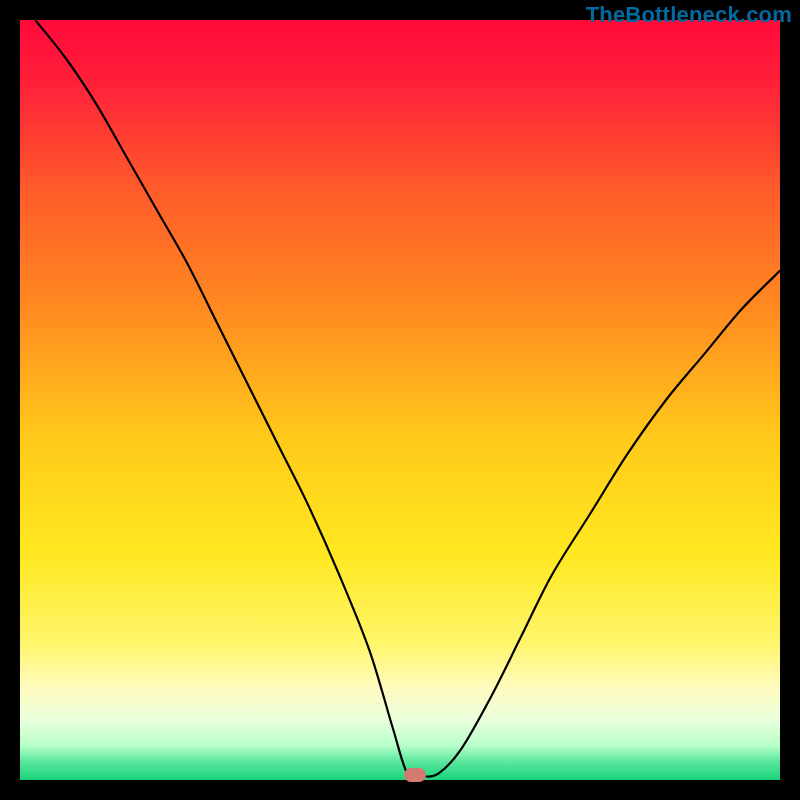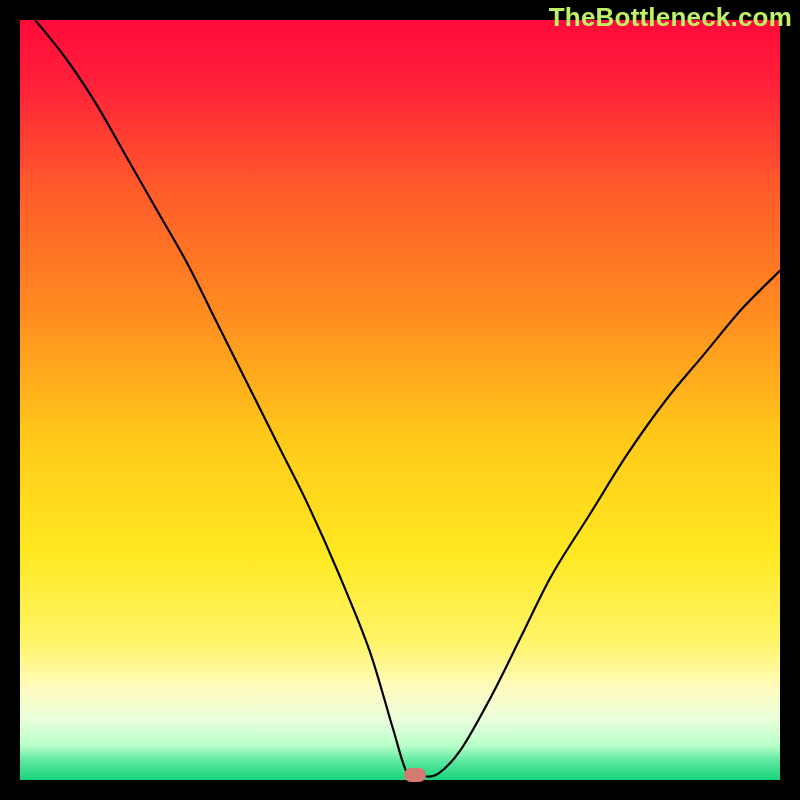--- a/index.html
+++ b/index.html
@@ -13,23 +13,23 @@
   .outer {
     position: relative;
     width: 800px;
     height: 800px;
     background: #000;
   }
   .watermark {
     position: absolute;
     top: 2px;
     right: 8px;
-    font-size: 26px;
+    font-size: 22px;
     font-weight: 600;
-    color: #bef264;
+    color: #0369a1;
     letter-spacing: 0.2px;
     z-index: 10;
     user-select: none;
   }
   .plot {
     position: absolute;
     left: 20px;
     top: 20px;
     width: 760px;
     height: 760px;

